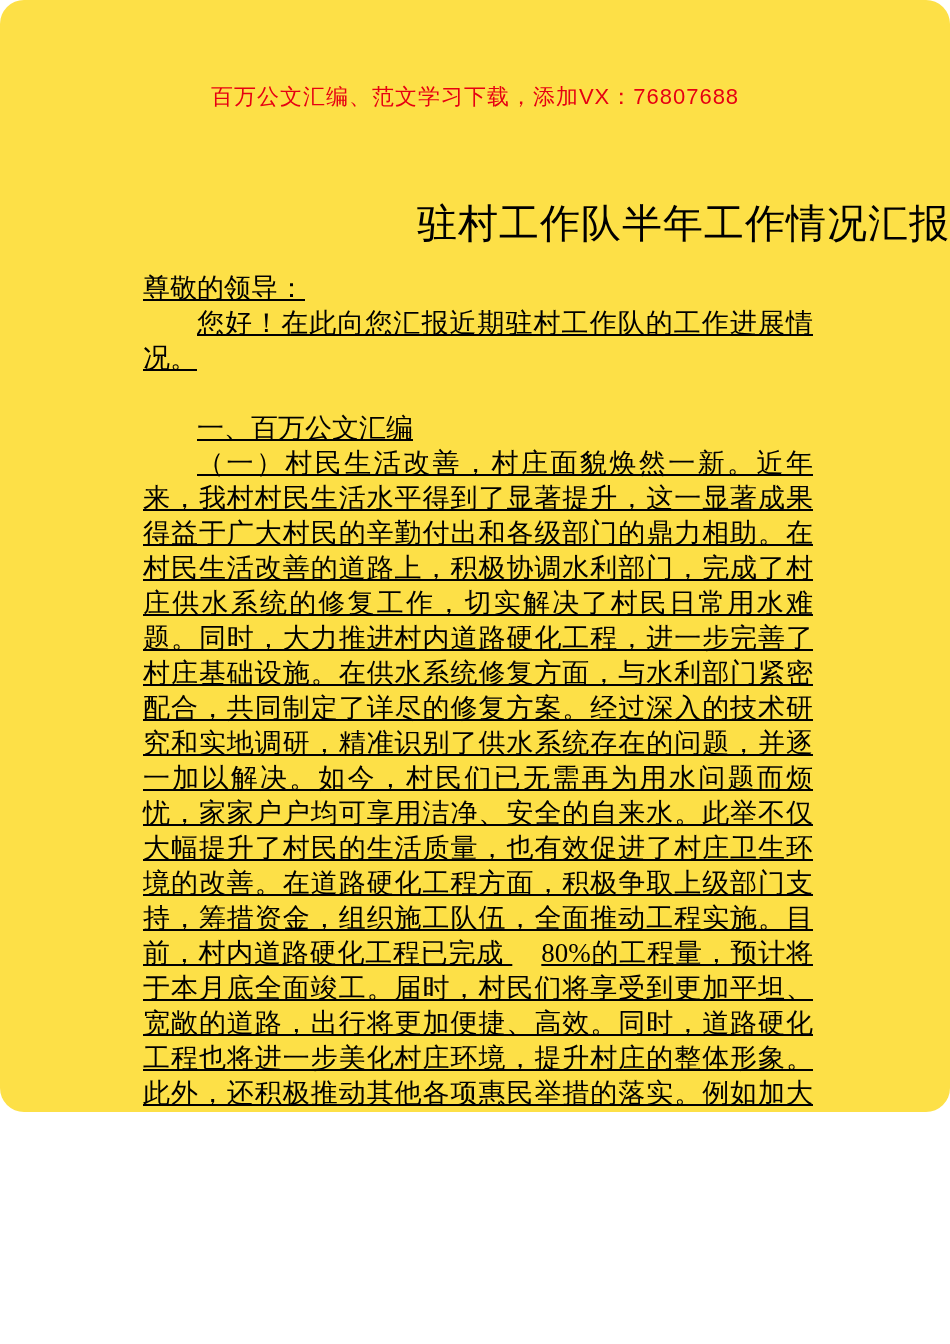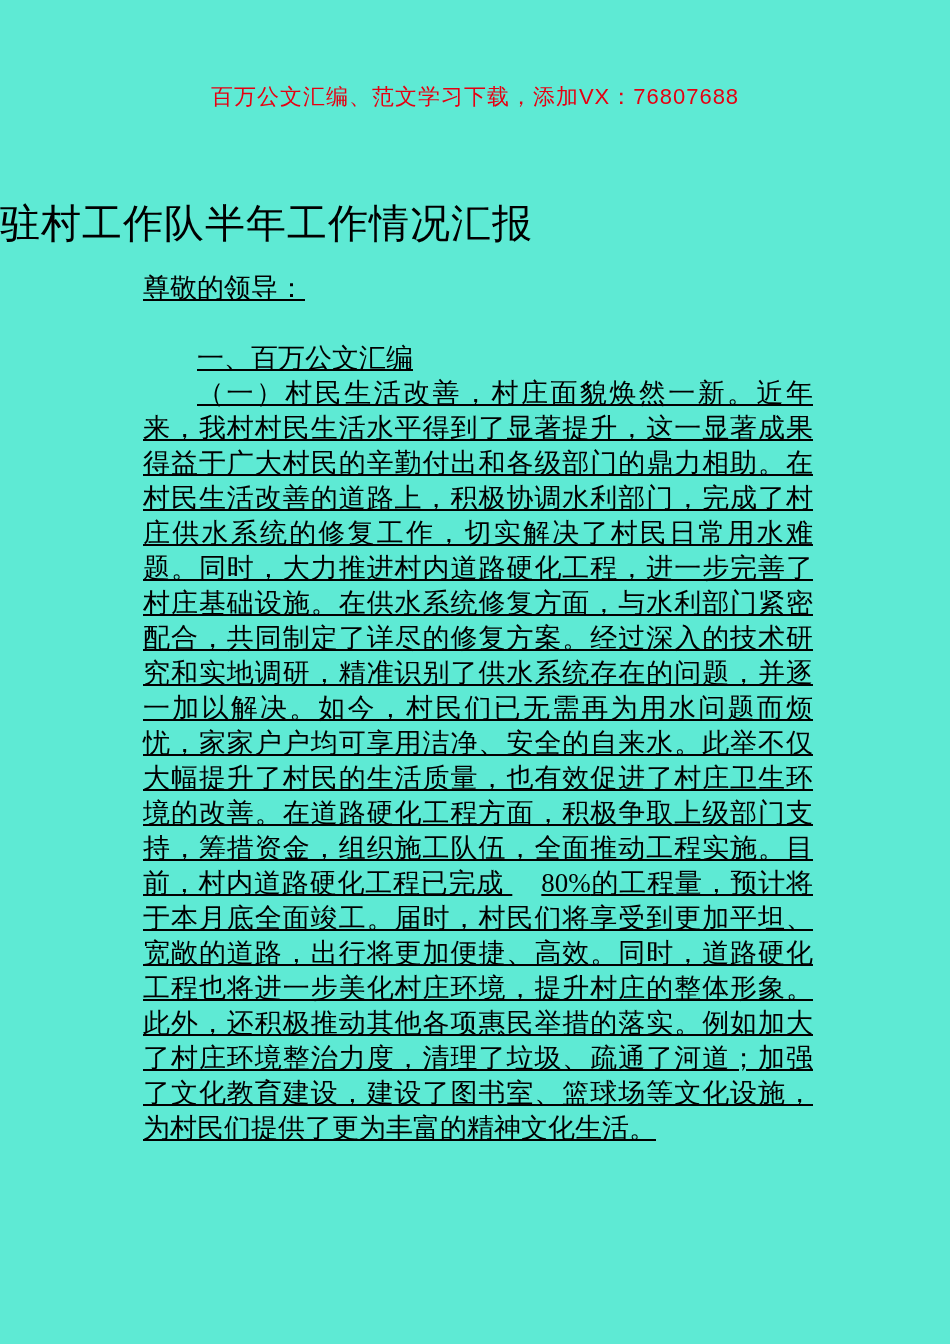--- a/index.html
+++ b/index.html
@@ -3,43 +3,44 @@
 <meta charset="utf-8">
 <style>
   html, body {
     margin: 0;
     padding: 0;
     background: #ffffff;
   }
   .page {
     position: relative;
     width: 950px;
-    height: 1344px;
-    background: #5eead4;
+    height: 1112px;
+    background: #fde047;
     overflow: hidden;
     font-family: "Liberation Sans", sans-serif;
     color: #000000;
+    border-radius: 24px;
   }
   .header-note {
     position: absolute;
     top: 84px;
     left: 0;
     width: 100%;
     text-align: center;
     font-size: 22px;
     line-height: 26px;
     color: #e60012;
     letter-spacing: 1px;
   }
   .doc-title {
     position: absolute;
     top: 170px;
     left: 0;
     width: 100%;
-    text-align: left;
+    text-align: right;
     font-size: 40px;
     line-height: 52px;
     font-weight: 500;
     letter-spacing: 1px;
   }
   .doc-body {
     position: absolute;
     top: 271px;
     left: 143px;
     width: 670px;
@@ -69,20 +70,21 @@
 <div class="page">
 
   <div class="header-note">百万公文汇编、范文学习下载，添加VX：76807688</div>
 
   <h1 class="doc-title">驻村工作队半年工作情况汇报</h1>
 
   <div class="doc-body">
 
     <p>尊敬的领导：</p>
 
+    <p class="indent">您好！在此向您汇报近期驻村工作队的工作进展情况。</p>
 
     <p class="indent section-heading">一、百万公文汇编</p>
 
     <p class="indent"><span>（一）村民生活改善，村庄面貌焕然一新。近年来，我村村民生活水平得到了显著提升，这一显著成果得益于广大村民的辛勤付出和各级部门的鼎力相助。在村民生活改善的道路上，积极协调水利部门，完成了村庄供水系统的修复工作，切实解决了村民日常用水难题。同时，大力推进村内道路硬化工程，进一步完善了村庄基础设施。在供水系统修复方面，与水利部门紧密配合，共同制定了详尽的修复方案。经过深入的技术研究和实地调研，精准识别了供水系统存在的问题，并逐一加以解决。如今，村民们已无需再为用水问题而烦忧，家家户户均可享用洁净、安全的自来水。此举不仅大幅提升了村民的生活质量，也有效促进了村庄卫生环境的改善。在道路硬化工程方面，积极争取上级部门支持，筹措资金，组织施工队伍，全面推动工程实施。目前，村内道路硬化工程已完成 </span><span class="num-serif">80%</span><span>的工程量，预计将于本月底全面竣工。届时，村民们将享受到更加平坦、宽敞的道路，出行将更加便捷、高效。同时，道路硬化工程也将进一步美化村庄环境，提升村庄的整体形象。此外，还积极推动其他各项惠民举措的落实。例如加大了村庄环境整治力度，清理了垃圾、疏通了河道；加强了文化教育建设，建设了图书室、篮球场等文化设施，为村民们提供了更为丰富的精神文化生活。</span></p>
 
 
   </div>
 
 </div>
 

